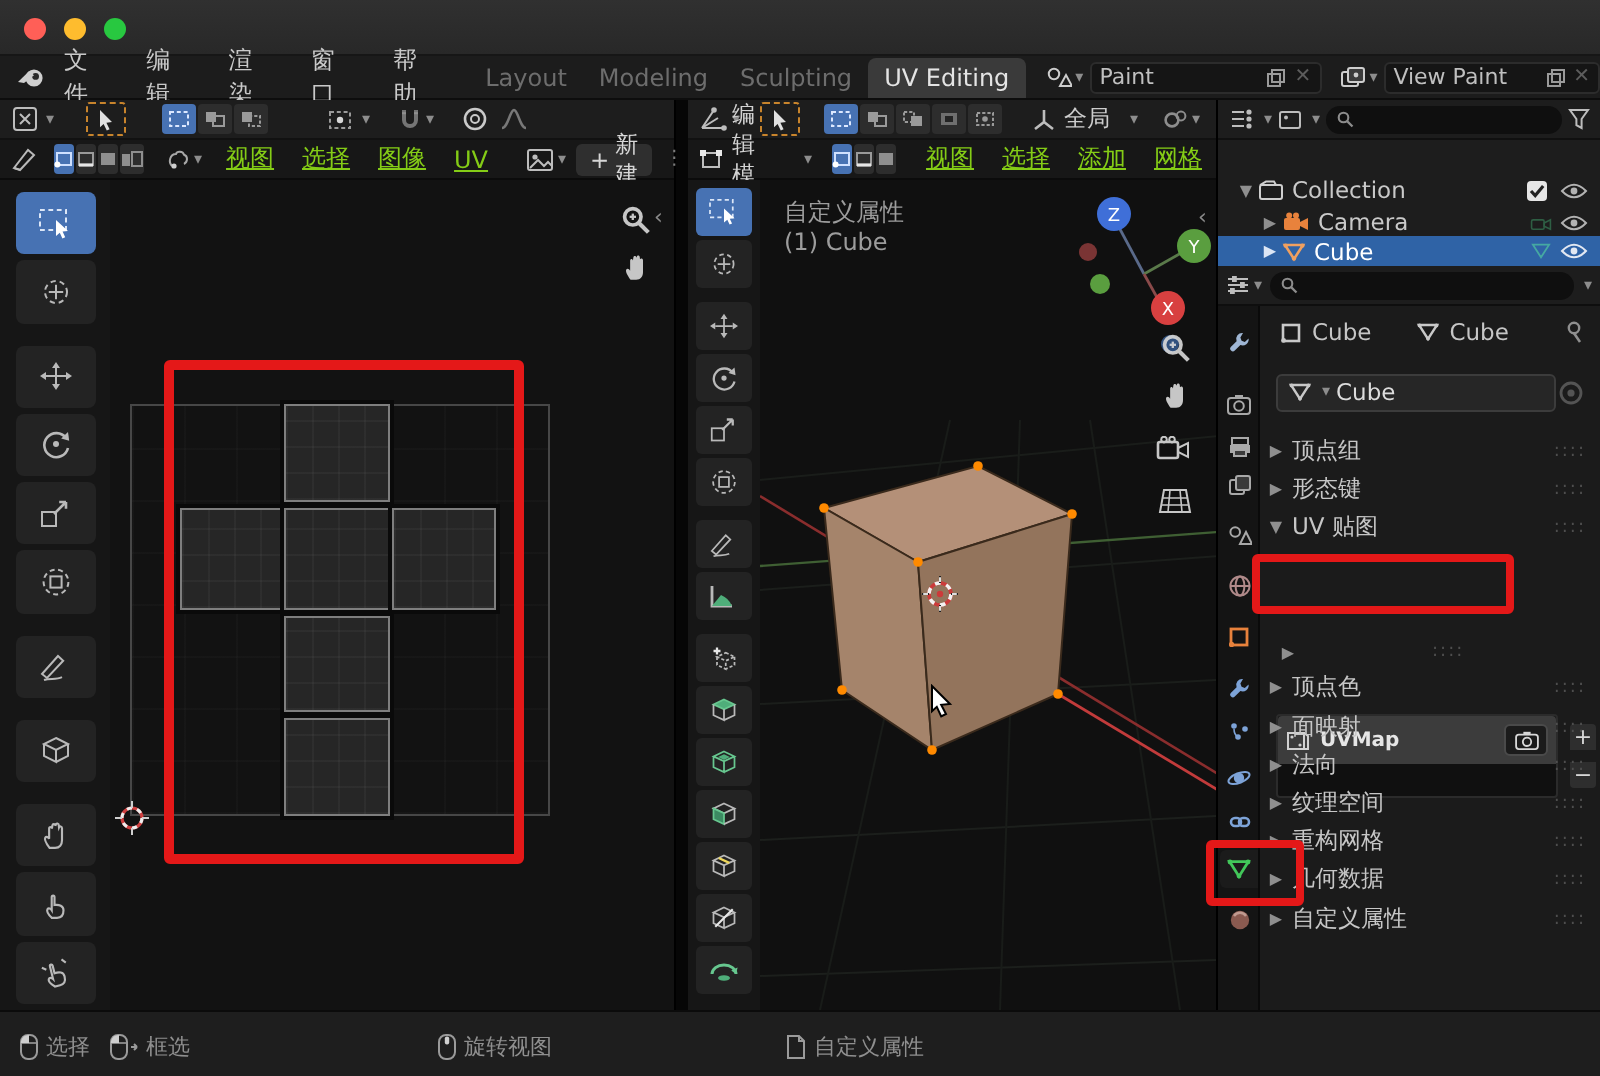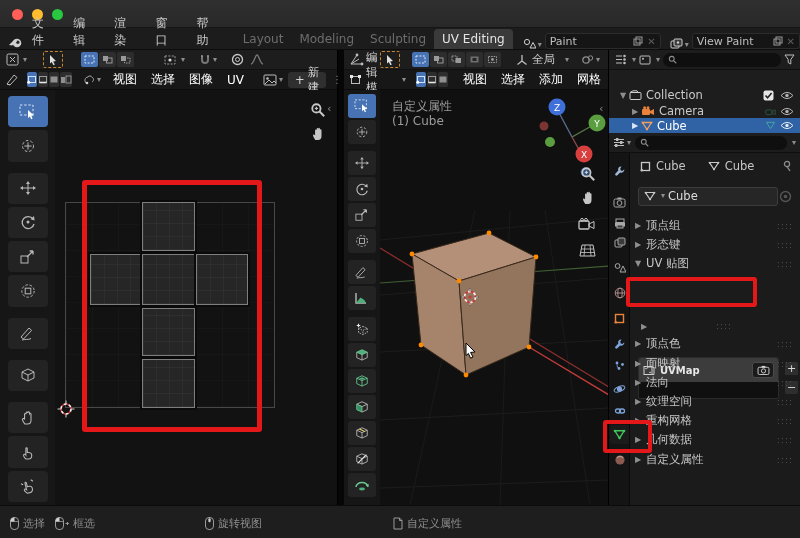--- a/index.html
+++ b/index.html
@@ -7,34 +7,34 @@
   .abs{position:absolute;}
   .window{position:relative;width:800px;height:538px;background:#1d1d1d;overflow:hidden;}
   .row{display:flex;align-items:center;}
   .ico{display:inline-flex;align-items:center;justify-content:center;}
   .chev{color:#8d8d8d;font-size:8px;line-height:1;margin-left:2px;}
   
   .titlebar{position:absolute;left:0;top:0;right:0;height:28px;background:linear-gradient(#303030,#282828);border-bottom:1px solid #161616;}
   .tl{position:absolute;top:9px;width:11px;height:11px;border-radius:50%;}
   .title{position:absolute;left:0;right:0;top:6px;text-align:center;color:#e9e9e9;font-size:13px;font-weight:bold;}
   
-  .topbar{position:absolute;left:0;top:28px;right:0;height:22px;background:#1c1c1c;border-bottom:1px solid #0d0d0d;display:flex;align-items:flex-end;}
+  .topbar{position:absolute;left:0;top:28px;right:0;height:22px;background:#1c1c1c;border-bottom:1px solid #0d0d0d;display:flex;align-items:center;}
   .menu{color:#c9c9c9;font-size:12px;padding:0 9px;}
   .wtab{color:#6d6d6d;font-size:12px;padding:3px 8px;white-space:nowrap;}
   .wtab.active{background:#3a3a3a;color:#e4e4e4;border-radius:4px 4px 0 0;}
   .idfield{height:16px;background:#151515;border:1px solid #2c2c2c;border-radius:3px;display:flex;align-items:center;padding:0 4px;color:#bfbfbf;font-size:11px;}
   .xdim{color:#5d5d5d;font-size:10px;margin-left:4px;}
   
   .main{position:absolute;left:0;top:50px;right:0;height:455px;background:#060606;}
   .editor-rowA{position:absolute;left:0;top:0;right:0;height:20px;background:#1d1d1d;display:flex;align-items:center;border-bottom:1px solid #111;}
   .editor-rowB{position:absolute;left:0;top:20px;right:0;height:20px;background:#171717;display:flex;align-items:center;border-bottom:1px solid #0b0b0b;}
   .sqbtn{width:17px;height:15px;background:#2d2d2d;border-radius:2px;margin-right:1px;display:inline-flex;align-items:center;justify-content:center;}
   .sqbtn.on{background:#4772b3;}
   .toolbox{width:20px;height:17px;border:1px dashed #c8842c;border-radius:2px;display:inline-flex;align-items:center;justify-content:center;}
-  .hmenu{color:#ffffff;font-size:12px;margin:0 7px;white-space:nowrap;}
+  .hmenu{color:#84cc16;font-size:12px;margin:0 7px;white-space:nowrap;text-decoration:underline;}
   
   .uv{position:absolute;left:0;top:0;width:338px;height:455px;background:#161616;border-right:1px solid #000;}
   .uv-toolbar{position:absolute;left:0;top:40px;width:55px;bottom:0;background:#161616;display:flex;flex-direction:column;align-items:center;padding-top:6px;}
   .tbtn{width:40px;height:34px;background:#232323;border-radius:4px;margin-bottom:3px;display:flex;align-items:center;justify-content:center;}
   .tbtn.on{background:#4772b3;}
   .gap8{margin-top:8px;}
   .uv-canvas{position:absolute;left:55px;top:40px;right:0;bottom:0;background:#121212;overflow:hidden;}
   .uvspace{position:absolute;left:10px;top:112px;width:210px;height:206px;border:1px solid #474747;
     background-image:repeating-linear-gradient(0deg,rgba(255,255,255,.02) 0 1px,transparent 1px 26px),repeating-linear-gradient(90deg,rgba(255,255,255,.02) 0 1px,transparent 1px 26px);}
   .island{position:absolute;background:#262626;border:1px solid #7e7e7e;outline:2px solid #0a0a0a;
@@ -995,21 +995,21 @@
     </div>
     <div class="sb-item" style="left:55px;">
       <svg width="14" height="13" viewBox="0 0 14 13">
           <rect x="0.5" y="0.5" width="8" height="12" rx="3.5" fill="none" stroke="#9a9a9a"></rect>
           <path d="M0.5 4.5 H8.5" stroke="#9a9a9a" stroke-width=".8"></path>
           <path d="M0.5 3.5 A4 4 0 0 1 4.5 0.5 L4.5 4.5 L0.5 4.5 Z" fill="#cfcfcf"></path>
           <path d="M10.5 6.5 L13.5 6.5 M13.5 6.5 L12 5 M13.5 6.5 L12 8" stroke="#9a9a9a"></path>
         </svg>
       <span>框选</span>
     </div>
-    <div class="sb-item" style="left:205px;">
+    <div class="sb-item" style="left:219px;">
       <svg width="9" height="13" viewBox="0 0 9 13">
           <rect x="0.5" y="0.5" width="8" height="12" rx="3.5" fill="none" stroke="#9a9a9a"></rect>
           <rect x="3.4" y="1.2" width="2.2" height="4" rx="1" fill="#cfcfcf"></rect>
         </svg>
       <span>旋转视图</span>
     </div>
     <div class="sb-item" style="left:393px;">
       <svg width="10" height="13" viewBox="0 0 10 13">
           <path d="M1 1 L6.5 1 L9 3.5 L9 12 L1 12 Z" fill="none" stroke="#9a9a9a"></path>
           <path d="M6.5 1 L6.5 3.5 L9 3.5" fill="none" stroke="#9a9a9a"></path>

